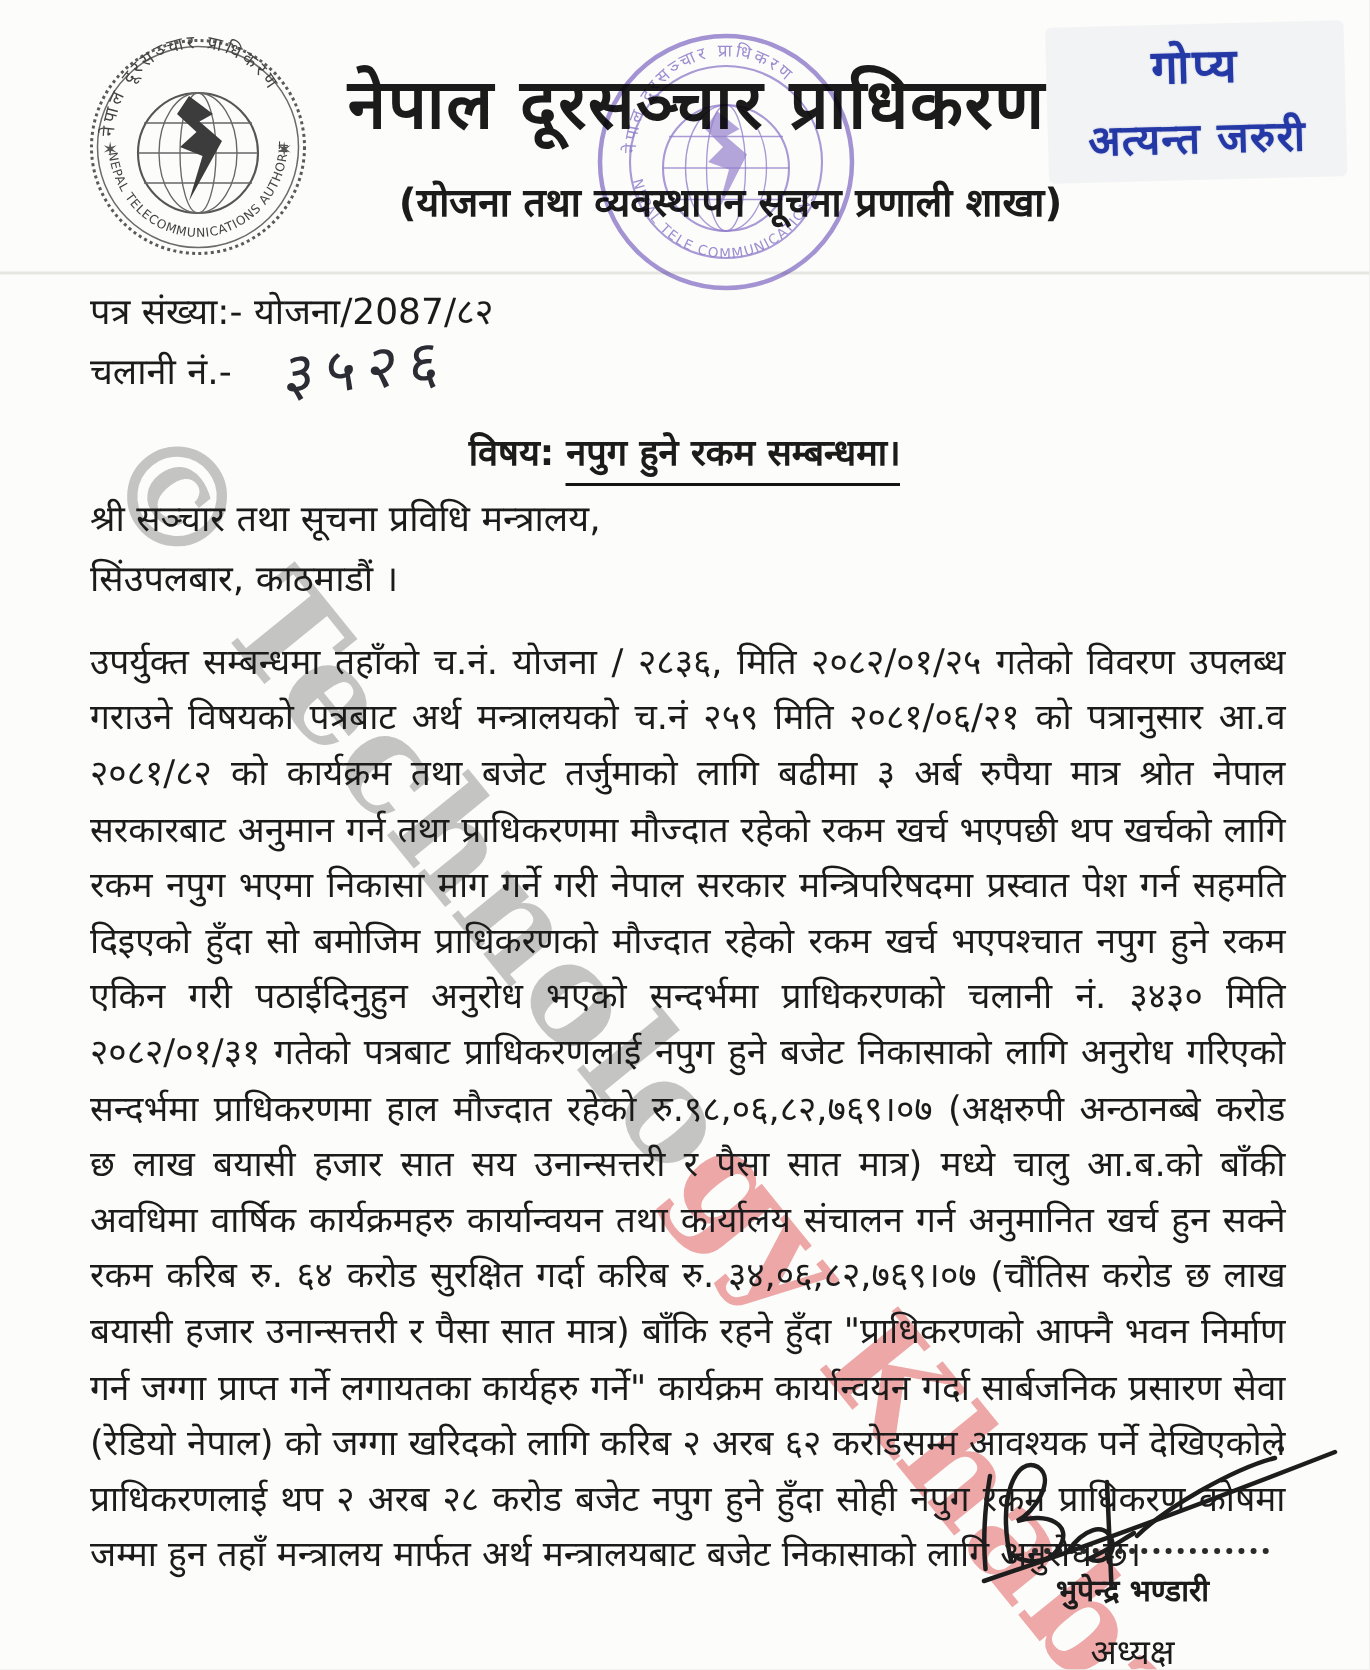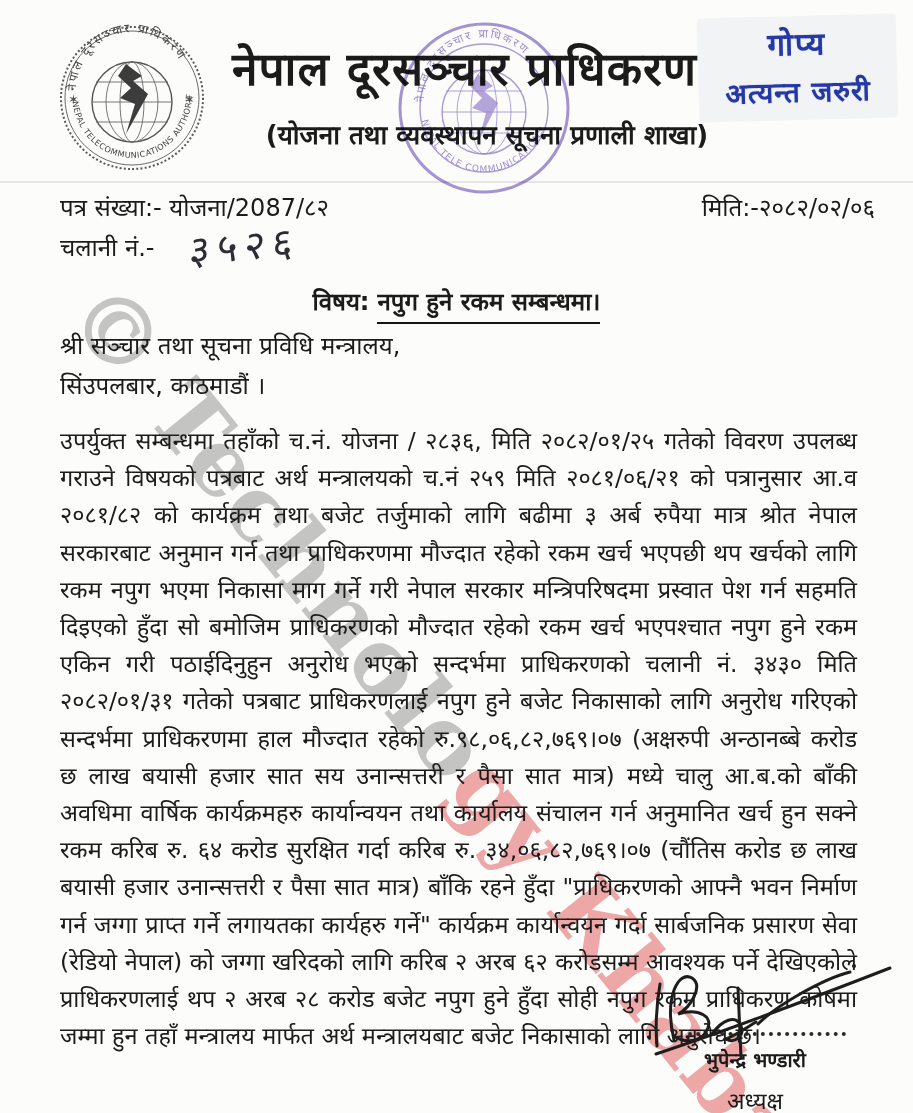--- a/index.html
+++ b/index.html
@@ -133,21 +133,20 @@
 
   <div class="stamp-blue">
     <div class="l1">गोप्य</div>
     <div class="l2">अत्यन्त जरुरी</div>
   </div>
 
   <div class="scan-line"></div>
 
   <div class="meta-row">
     <span>पत्र संख्या:- योजना/2087/८२</span>
-    <span>मिति:-२०८२/०२/०६</span>
   </div>
   <div class="chalani-row">
     <span>चलानी नं.-</span>
     <span class="chalani-number">३५२६</span>
   </div>
 
   <div class="subject">
     <span>विषय:</span><span class="sub-text">नपुग हुने रकम सम्बन्धमा।</span>
   </div>
 

